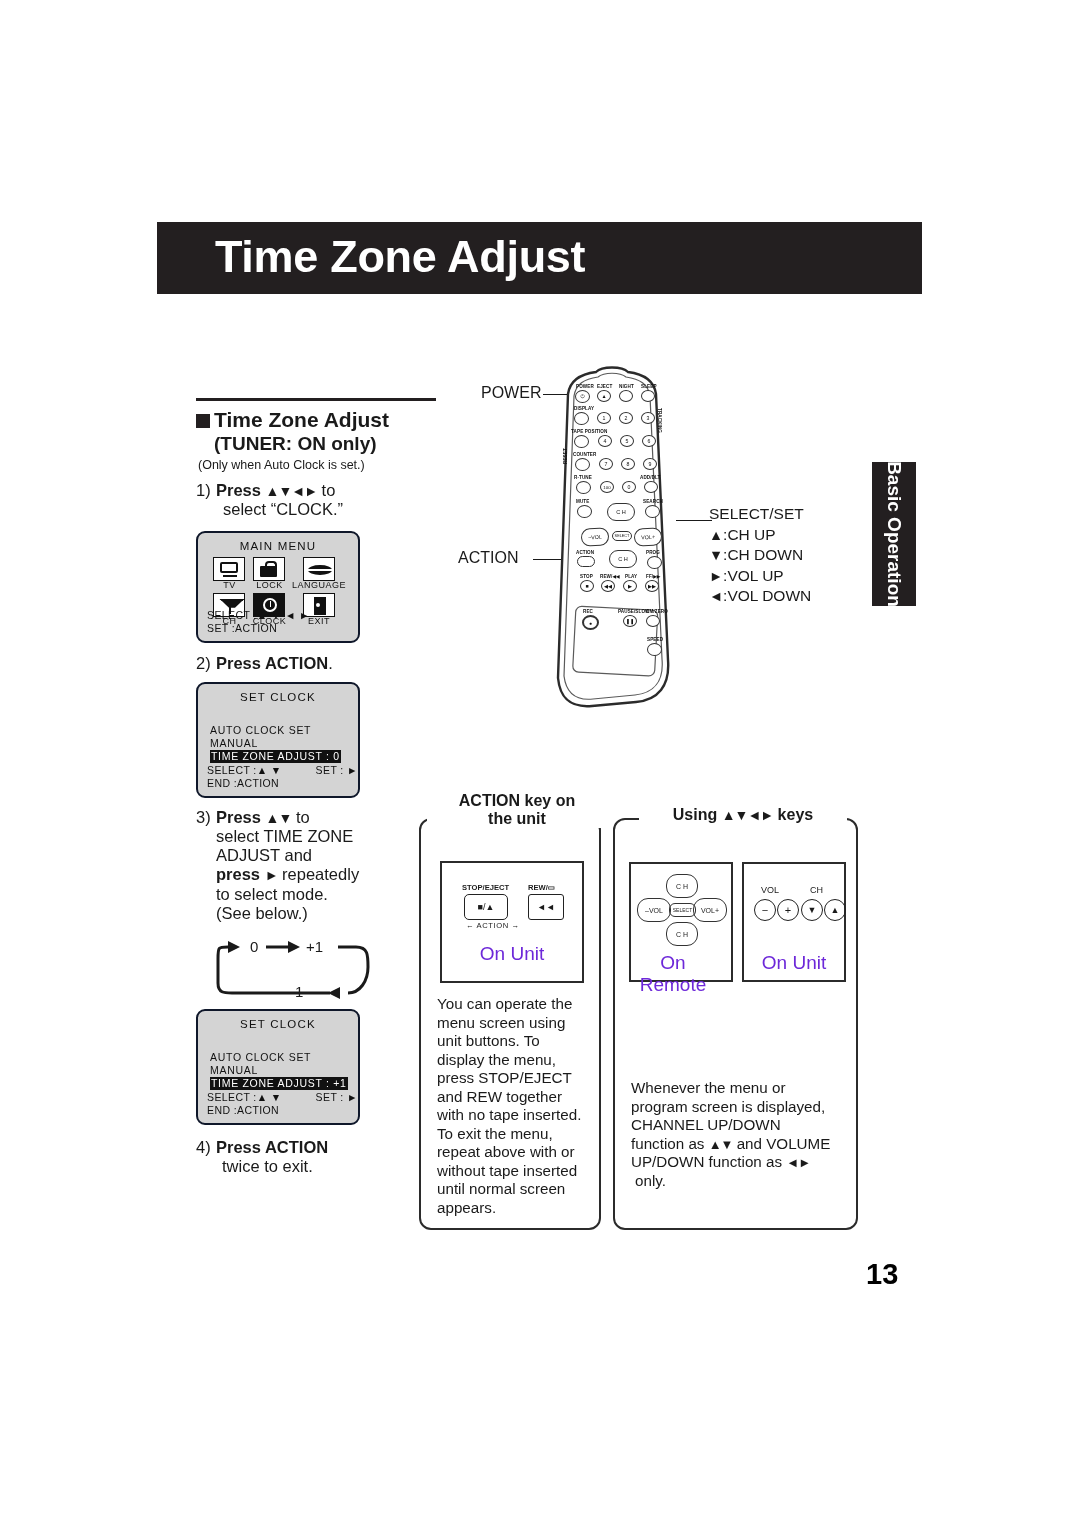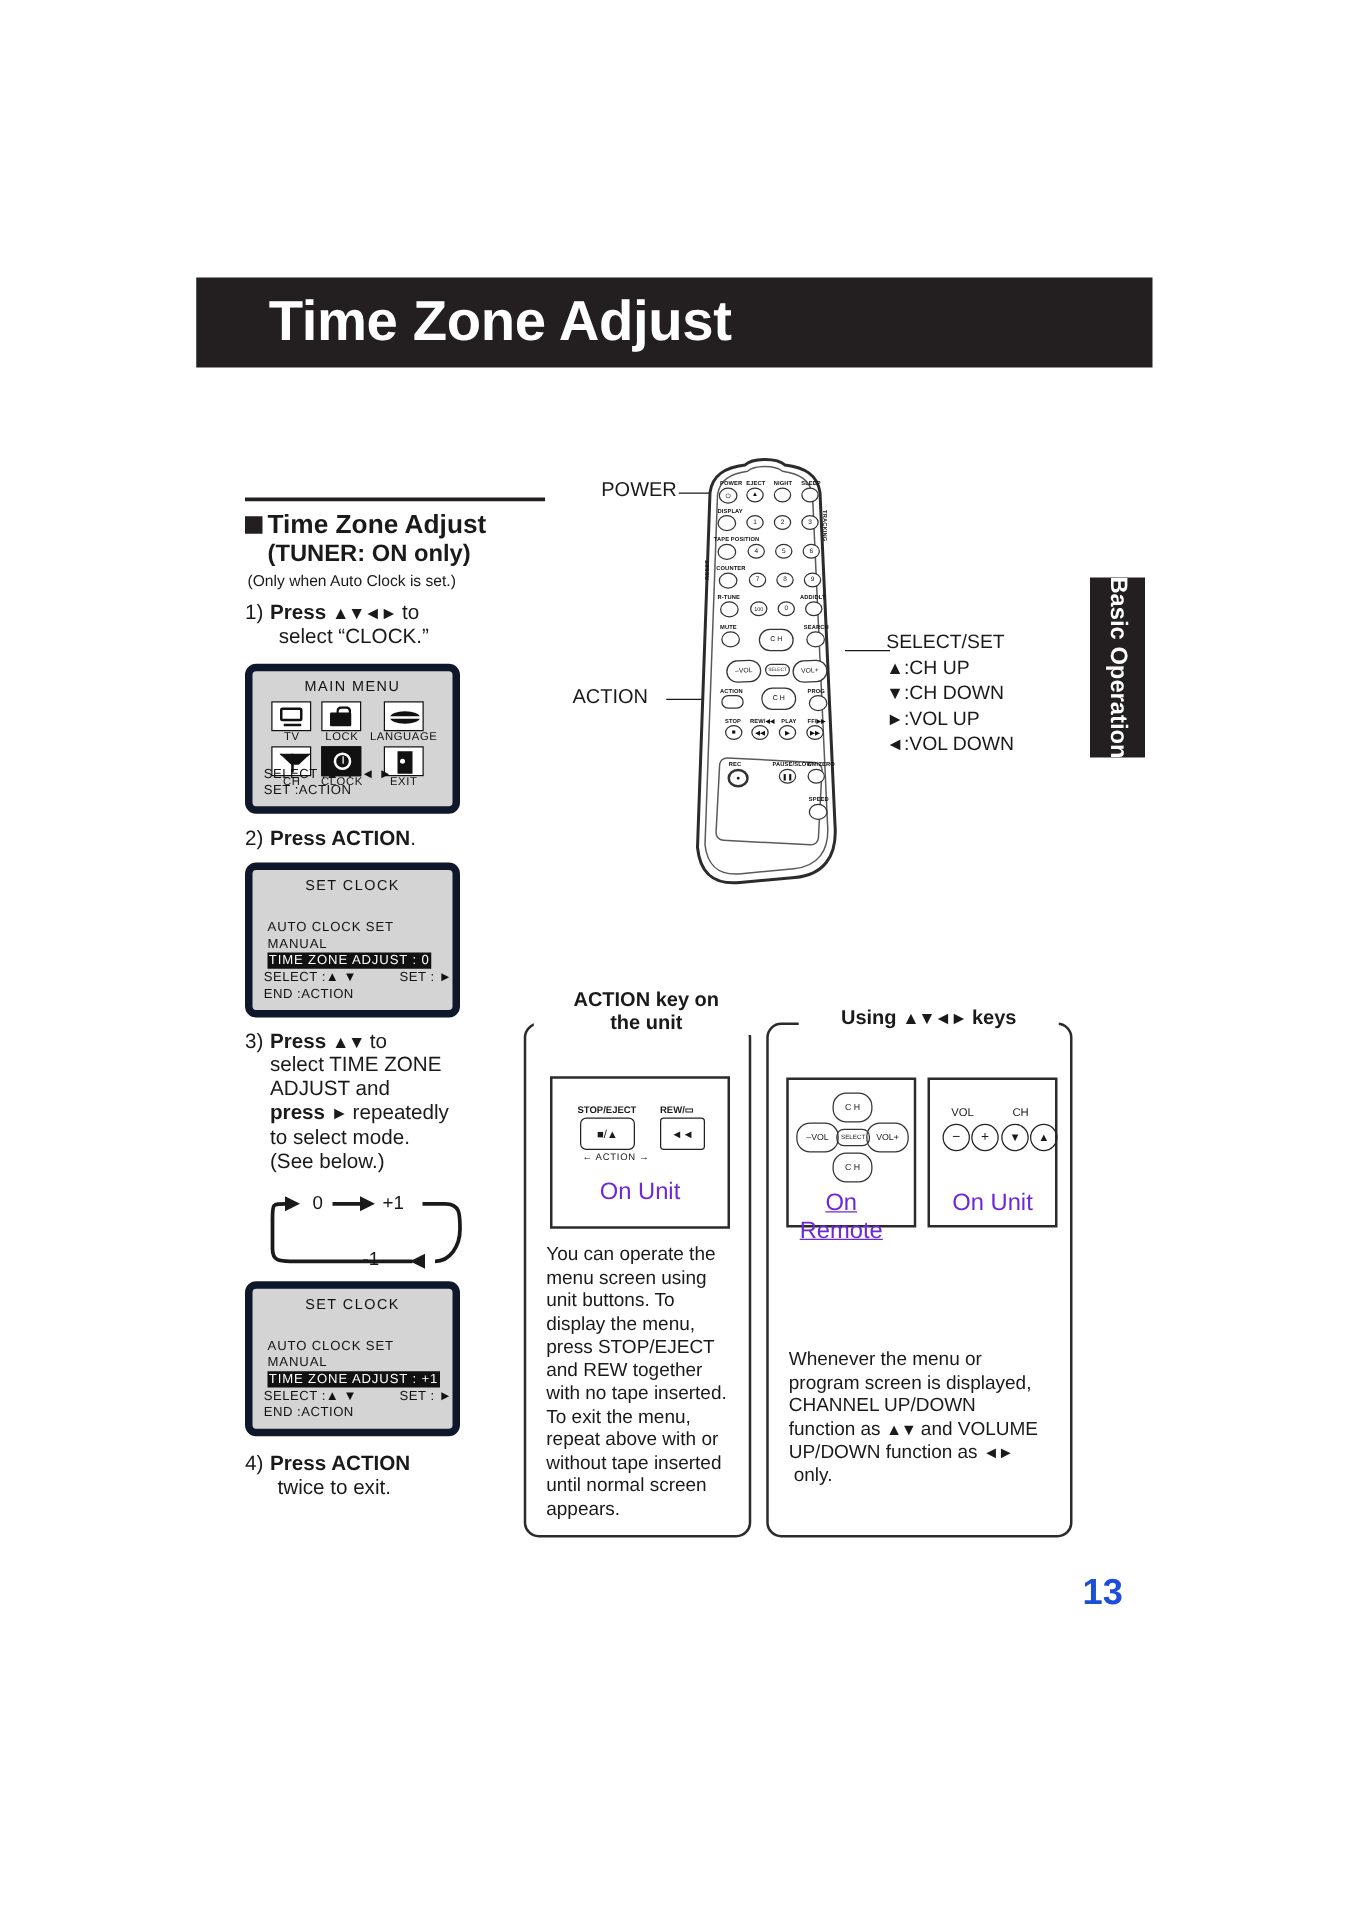--- a/index.html
+++ b/index.html
@@ -110,21 +110,21 @@
     position: absolute;
     left: 0;
     top: 0;
   }
   .step b { font-weight: bold; }
   .arrows { font-size: 14px; letter-spacing: -1px; }
 
   
   .osd {
     background: #d4d4d4;
-    border: 6px solid #0f172a;
+    border: 2px solid #0f172a;
     border-radius: 9px;
     position: relative;
     font-family: "Liberation Sans", sans-serif;
     color: #111;
   }
   .osd-title {
     text-align: center;
     font-size: 11.5px;
     letter-spacing: 1.2px;
     padding-top: 7px;
@@ -311,21 +311,21 @@
     line-height: 1.3;
     white-space: nowrap;
   }
 
   #page-number {
     position: absolute;
     left: 866px;
     top: 1258px;
     font-size: 29px;
     font-weight: bold;
-    color: #1d4ed8;
+    color: #000000;
   }
   .tri { font-size: 0.92em; }
 </style>
 </head>
 <body>
 
 <div class="page">
 
   <div id="title-banner">
     <div class="title-text">Time Zone Adjust</div>
@@ -576,21 +576,21 @@
       <span class="arrows">▲▼◄►</span>
       <span>keys</span>
     </div>
 
     <div class="panel" style="position:absolute; left:14px; top:42px; width:104px; height:120px;">
       <div style="position:absolute; left:35px; top:10px; width:30px; height:22px; border:1.4px solid #333; border-radius:11px; display:flex; align-items:center; justify-content:center; font-size:7px;">C H</div>
       <div style="position:absolute; left:6px; top:34px; width:32px; height:22px; border:1.4px solid #333; border-radius:11px; display:flex; align-items:center; justify-content:center; font-size:7px;">–VOL</div>
       <div style="position:absolute; left:62px; top:34px; width:32px; height:22px; border:1.4px solid #333; border-radius:11px; display:flex; align-items:center; justify-content:center; font-size:7px;">VOL+</div>
       <div style="position:absolute; left:38px; top:39px; width:25px; height:12px; border:1.4px solid #333; border-radius:6px; display:flex; align-items:center; justify-content:center; font-size:5px;">SELECT</div>
       <div style="position:absolute; left:35px; top:58px; width:30px; height:22px; border:1.4px solid #333; border-radius:11px; display:flex; align-items:center; justify-content:center; font-size:7px;">C H</div>
-      <div class="panel-cap" style="position:absolute; left:0; right:16px; top:88px;text-decoration:underline;">On Remote</div>
+      <div class="panel-cap" style="position:absolute; left:0; right:16px; top:88px;">On Remote</div>
     </div>
 
     <div class="panel" style="position:absolute; left:127px; top:42px; width:104px; height:120px;">
       <div style="position:absolute; left:17px; top:21px; font-size:9px;">VOL</div>
       <div style="position:absolute; left:66px; top:21px; font-size:9px;">CH</div>
       <div style="position:absolute; left:10px; top:35px; width:20px; height:20px; border:1.5px solid #222; border-radius:50%; display:flex; align-items:center; justify-content:center; font-size:11px;">−</div>
       <div style="position:absolute; left:33px; top:35px; width:20px; height:20px; border:1.5px solid #222; border-radius:50%; display:flex; align-items:center; justify-content:center; font-size:11px;">+</div>
       <div style="position:absolute; left:57px; top:35px; width:20px; height:20px; border:1.5px solid #222; border-radius:50%; display:flex; align-items:center; justify-content:center; font-size:9px;">▼</div>
       <div style="position:absolute; left:80px; top:35px; width:20px; height:20px; border:1.5px solid #222; border-radius:50%; display:flex; align-items:center; justify-content:center; font-size:9px;">▲</div>
       <div class="panel-cap" style="position:absolute; left:0; right:0; top:88px;">On Unit</div>

